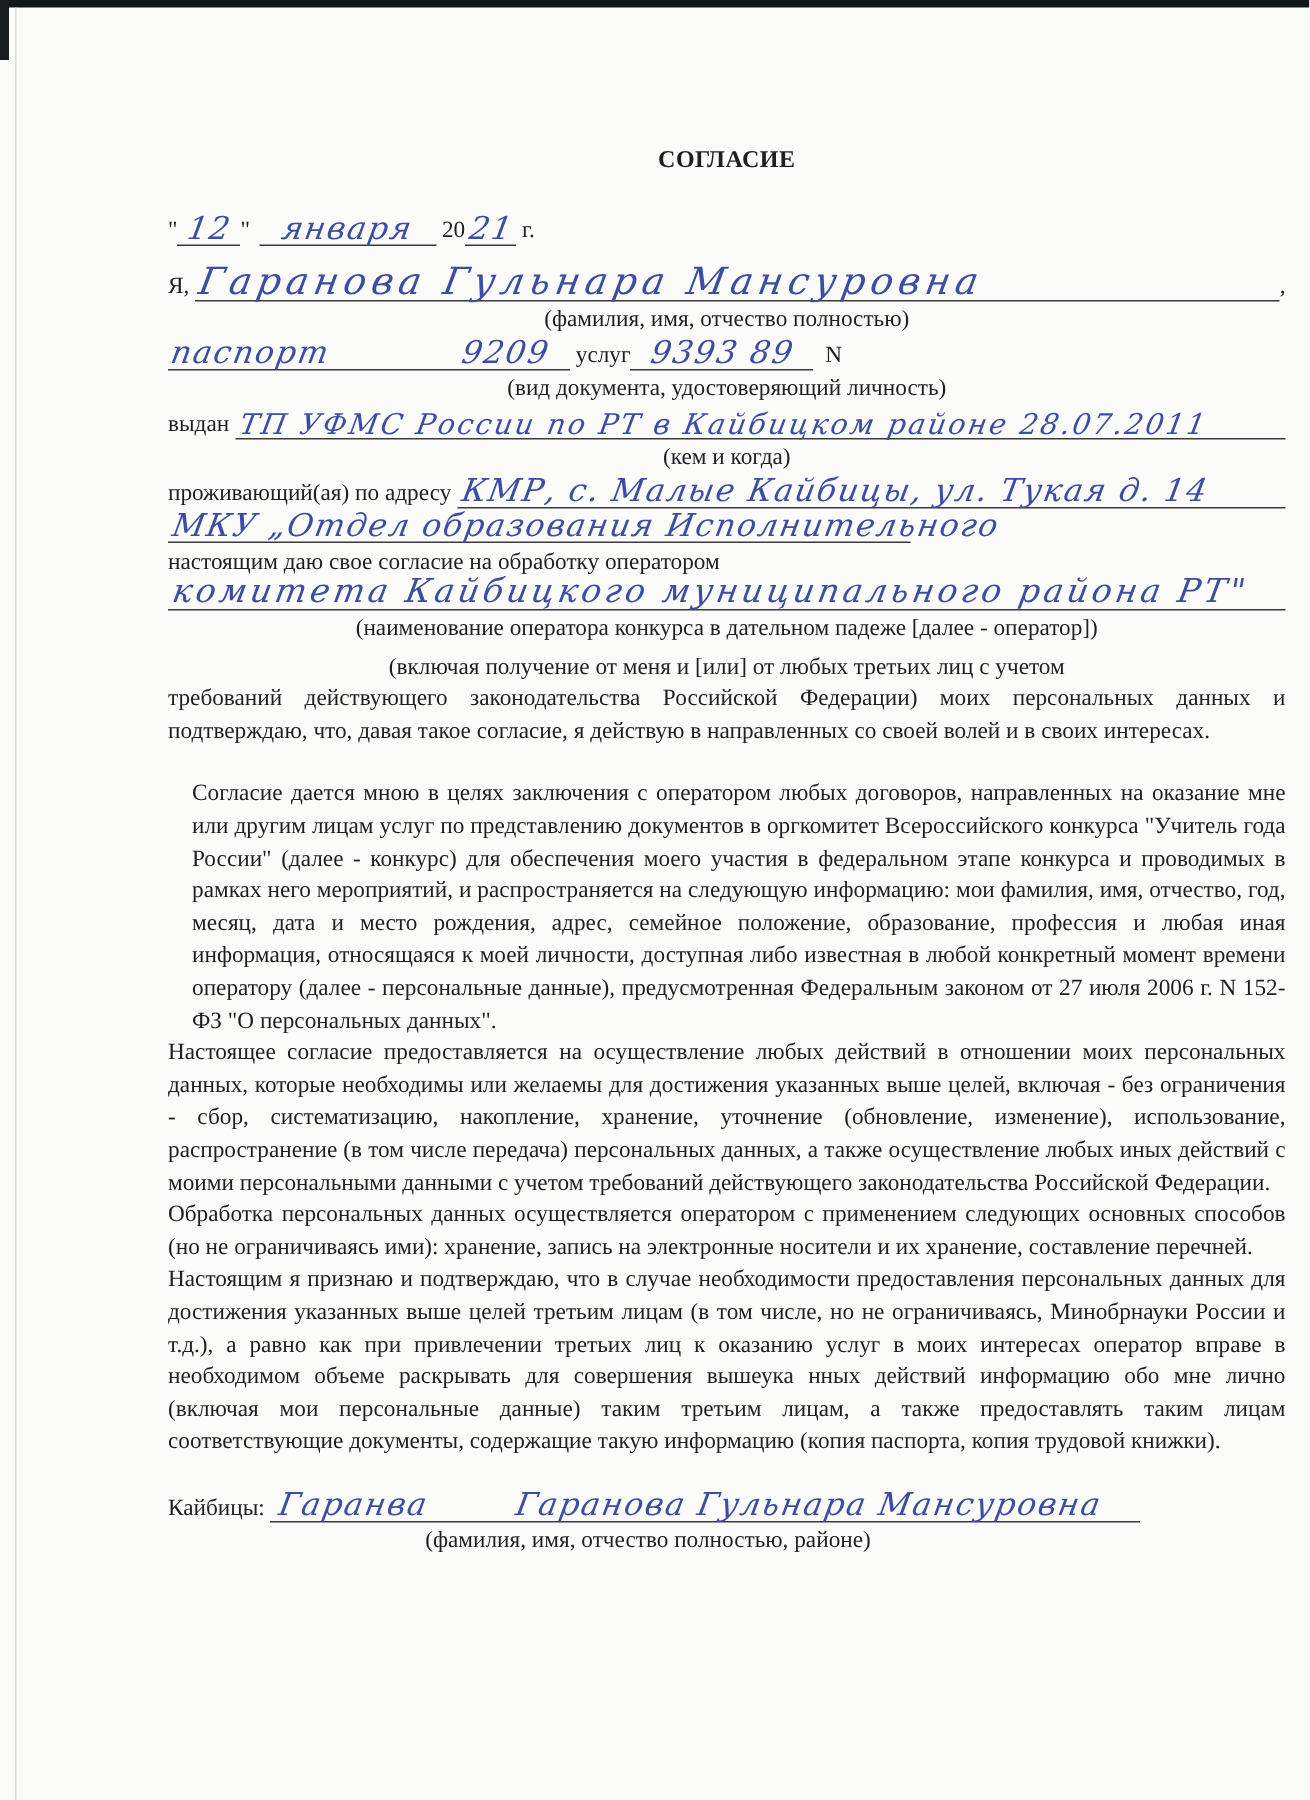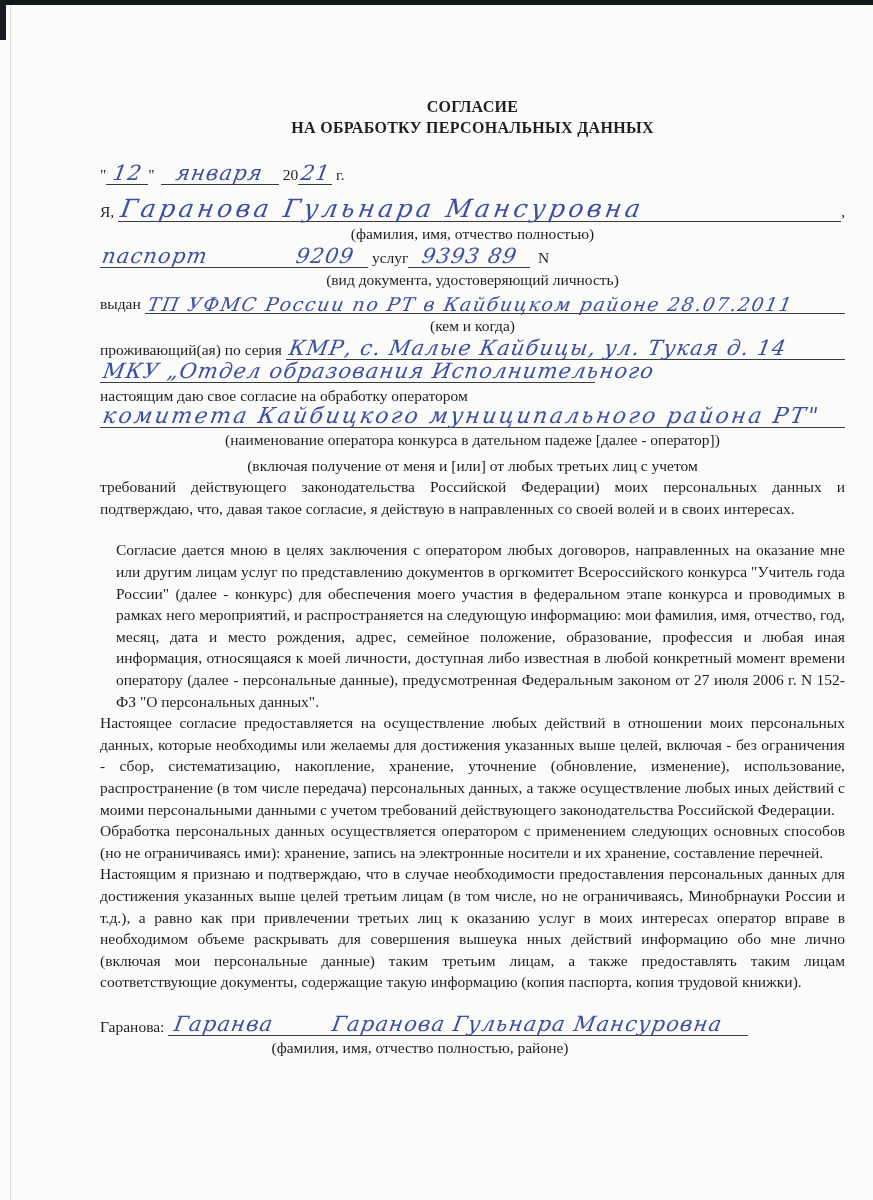--- a/index.html
+++ b/index.html
@@ -6,21 +6,21 @@
   .page{
     position:relative;width:873px;height:1200px;overflow:hidden;
     background:#fbfbfa;
     font-family:"Liberation Serif", serif;color:#1f1f23;
   }
   
   .scan-top{position:absolute;top:0;left:0;width:873px;height:5px;background:#14171a;}
   .scan-left{position:absolute;top:0;left:0;width:6px;height:40px;background:#191c1f;}
   .scan-edge-line{position:absolute;top:5px;left:10px;width:1px;height:1195px;background:#dcdcda;}
 
-  .content{position:absolute;left:100px;top:0;width:745px;}
+  .content{position:absolute;left:112px;top:0;width:745px;}
 
   .title{margin-top:96px;text-align:center;font-weight:bold;font-size:16px;line-height:21px;letter-spacing:.3px;}
 
   .row{display:flex;align-items:flex-end;font-size:15.5px;line-height:21px;}
   .printed{white-space:pre;}
   .slot{border-bottom:1.6px solid #3a3a3e;display:flex;align-items:flex-end;justify-content:center;min-height:20px;}
   .slot.left{justify-content:flex-start;padding-left:3px;}
   .slot.grow{flex:1;}
   .slot.split{justify-content:space-between;padding:0 14px 0 2px;}
 
@@ -49,21 +49,20 @@
 
 <div class="page">
   <div class="scan-top"></div>
   <div class="scan-left"></div>
   <div class="scan-edge-line"></div>
 
   <div class="content">
 
     <div class="title">
       <div>СОГЛАСИЕ</div>
-      <div>НА ОБРАБОТКУ ПЕРСОНАЛЬНЫХ ДАННЫХ</div>
     </div>
 
     <div class="row mt26">
       <span class="printed">"</span>
       <span class="slot" style="width:42px;">
         <span class="hw hw-md">12</span>
       </span>
       <span class="printed">"</span>
       <span class="slot" style="width:118px;margin-left:6px;">
         <span class="hw hw-md">января</span>
@@ -99,21 +98,21 @@
 
     <div class="row mt4">
       <span class="printed">выдан </span>
       <span class="slot grow left">
         <span class="hw hw-sm" style="letter-spacing:1.6px;">ТП УФМС России по РТ в Кайбицком районе 28.07.2011</span>
       </span>
     </div>
     <div class="caption">(кем и когда)</div>
 
     <div class="row mt4">
-      <span class="printed">проживающий(ая) по серия </span>
+      <span class="printed">проживающий(ая) по адресу </span>
       <span class="slot grow left">
         <span class="hw hw-md">КМР, с. Малые Кайбицы, ул. Тукая д. 14</span>
       </span>
     </div>
 
     <div class="row mt2">
       <span class="slot left" style="width:492px;">
         <span class="hw hw-md">МКУ „Отдел образования Исполнительного</span>
       </span>
     </div>
@@ -130,21 +129,21 @@
     <div class="caption">(наименование оператора конкурса в дательном падеже [далее - оператор])</div>
 
     <p class="para noj mt6">(включая получение от меня и [или] от любых третьих лиц с учетом</p>
     <p class="para">требований действующего законодательства Российской Федерации) моих персональных данных и подтверждаю, что, давая такое согласие,  я действую в направленных со своей волей и в своих интересах.</p>
     <p class="para mt20">Согласие дается мною в целях заключения с оператором любых договоров, направленных на оказание мне или другим лицам услуг по представлению документов в оргкомитет Всероссийского конкурса "Учитель года России" (далее - конкурс) для обеспечения моего участия в федеральном этапе конкурса и проводимых в рамках него мероприятий, и распространяется на следующую информацию: мои фамилия, имя, отчество, год, месяц, дата и место рождения, адрес, семейное положение, образование, профессия и любая иная информация, относящаяся к моей личности, доступная либо известная в любой конкретный момент времени оператору (далее - персональные данные), предусмотренная Федеральным законом от 27 июля 2006 г. N 152-ФЗ "О персональных данных".</p>
     <p class="para">Настоящее согласие предоставляется на осуществление любых действий в отношении моих персональных данных, которые необходимы или желаемы для достижения указанных выше целей, включая - без ограничения - сбор, систематизацию, накопление, хранение, уточнение (обновление, изменение), использование, распространение (в том числе передача) персональных данных, а также осуществление любых иных действий с моими персональными данными с учетом требований действующего законодательства Российской Федерации.</p>
     <p class="para">Обработка персональных данных осуществляется оператором с применением следующих основных способов (но не ограничиваясь ими): хранение, запись на электронные носители и их хранение, составление перечней.</p>
     <p class="para">Настоящим я признаю и подтверждаю, что в случае необходимости предоставления персональных данных для достижения указанных выше целей третьим лицам (в том числе, но не ограничиваясь, Минобрнауки России и т.д.), а равно как при привлечении третьих лиц к оказанию услуг в моих интересах оператор вправе в необходимом объеме раскрывать для совершения вышеука нных действий информацию обо мне лично (включая мои персональные данные) таким третьим лицам, а также предоставлять таким лицам соответствующие документы, содержащие такую информацию (копия паспорта, копия трудовой книжки).</p>
 
     <div class="sig-row mt22">
-      <span class="printed">Гаранова: </span>
+      <span class="printed">Кайбицы: </span>
       <span class="sig-slot">
         <span class="hw hw-md">Гаранва</span>
         <span class="hw hw-md">Гаранова Гульнара Мансуровна</span>
       </span>
     </div>
     <div class="caption" style="width:640px;">(фамилия, имя, отчество полностью, районе)</div>
 
   </div>
 </div>
 

